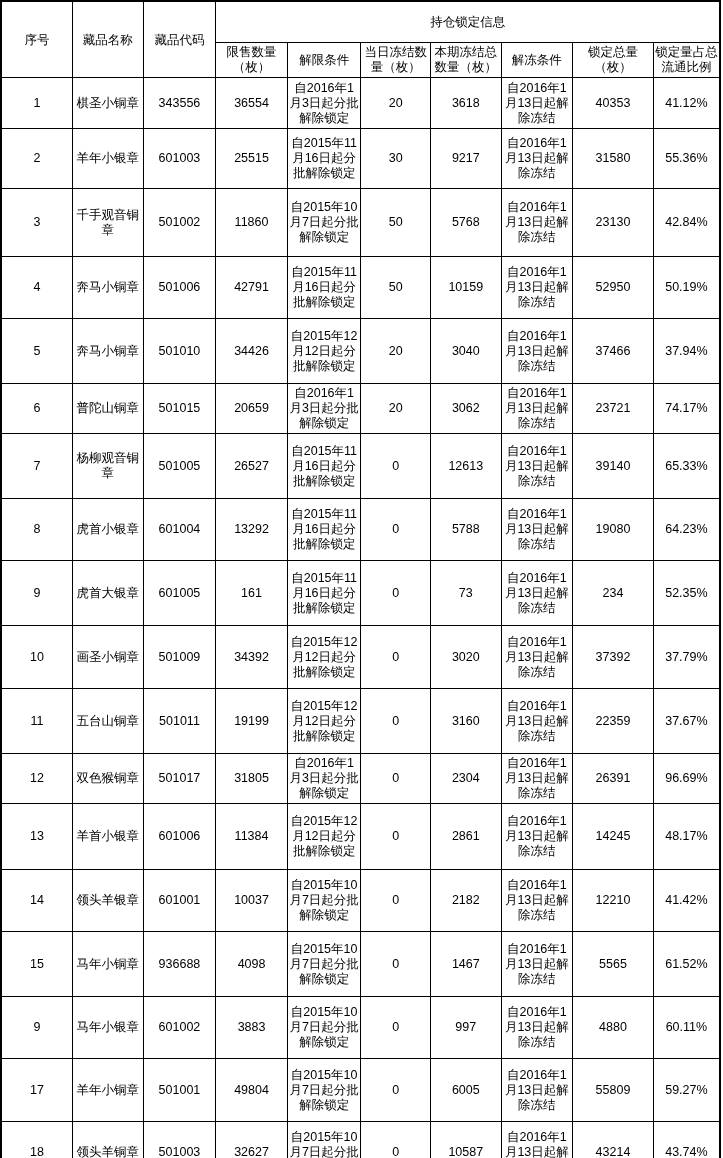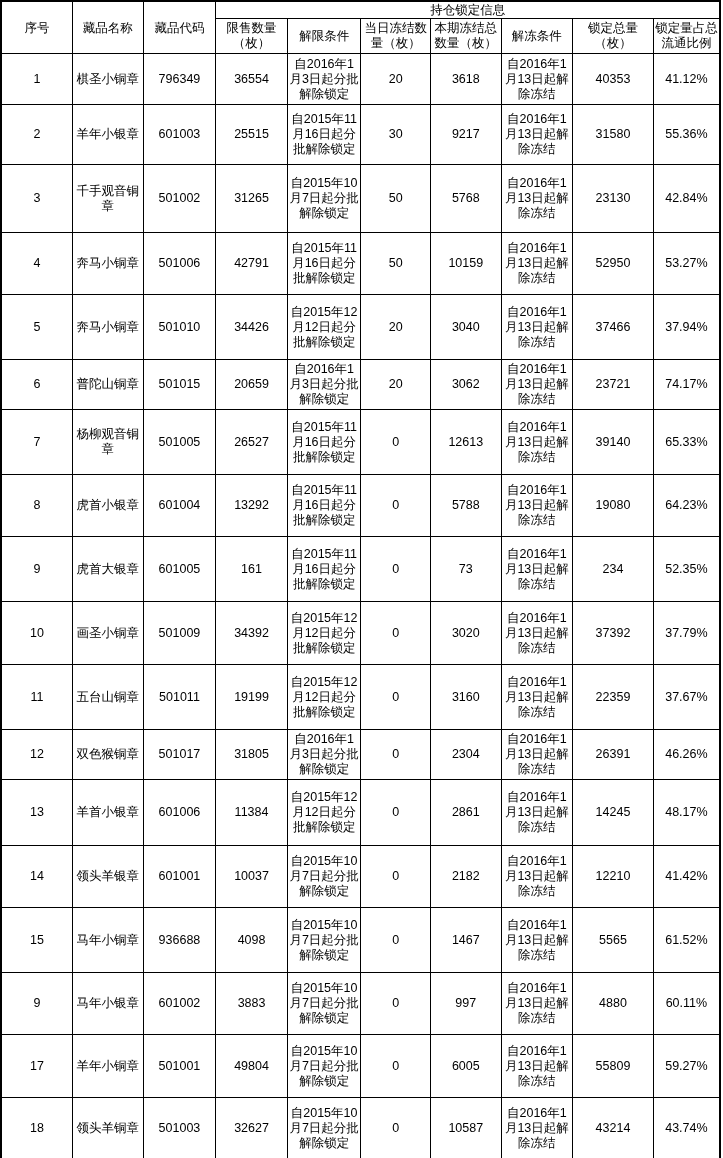--- a/index.html
+++ b/index.html
@@ -30,21 +30,21 @@
     font-size: 12.5px;
     line-height: 15px;
     font-weight: normal;
     padding: 2px 1px;
     word-break: break-all;
     overflow: hidden;
   }
   tr.group-header-row th {
     height: 14px;
     line-height: 14px;
-    padding: 1px 0;
+    padding: 13px 0;
   }
   tr.column-header-row th {
     height: 30px;
   }
 </style>
 </head>
 <body>
 
 <div class="page">
   <table class="lock-table">
@@ -74,21 +74,21 @@
         <th>本期冻结总数量（枚）</th>
         <th>解冻条件</th>
         <th>锁定总量（枚）</th>
         <th>锁定量占总流通比例</th>
       </tr>
     </thead>
     <tbody id="table-body">
         <tr style="height: 51px;">
           <td>1</td>
           <td>棋圣小铜章</td>
-          <td>796349</td>
+          <td>343556</td>
           <td>36554</td>
           <td>自2016年1月3日起分批解除锁定</td>
           <td>20</td>
           <td>3618</td>
           <td>自2016年1月13日起解除冻结</td>
           <td>40353</td>
           <td>41.12%</td>
         </tr>
         <tr style="height: 60px;">
           <td>2</td>
@@ -99,39 +99,39 @@
           <td>30</td>
           <td>9217</td>
           <td>自2016年1月13日起解除冻结</td>
           <td>31580</td>
           <td>55.36%</td>
         </tr>
         <tr style="height: 68px;">
           <td>3</td>
           <td>千手观音铜章</td>
           <td>501002</td>
-          <td>31265</td>
+          <td>11860</td>
           <td>自2015年10月7日起分批解除锁定</td>
           <td>50</td>
           <td>5768</td>
           <td>自2016年1月13日起解除冻结</td>
           <td>23130</td>
           <td>42.84%</td>
         </tr>
         <tr style="height: 62px;">
           <td>4</td>
           <td>奔马小铜章</td>
           <td>501006</td>
           <td>42791</td>
           <td>自2015年11月16日起分批解除锁定</td>
           <td>50</td>
           <td>10159</td>
           <td>自2016年1月13日起解除冻结</td>
           <td>52950</td>
-          <td>53.27%</td>
+          <td>50.19%</td>
         </tr>
         <tr style="height: 65px;">
           <td>5</td>
           <td>奔马小铜章</td>
           <td>501010</td>
           <td>34426</td>
           <td>自2015年12月12日起分批解除锁定</td>
           <td>20</td>
           <td>3040</td>
           <td>自2016年1月13日起解除冻结</td>
@@ -213,21 +213,21 @@
         <tr style="height: 48px;">
           <td>12</td>
           <td>双色猴铜章</td>
           <td>501017</td>
           <td>31805</td>
           <td>自2016年1月3日起分批解除锁定</td>
           <td>0</td>
           <td>2304</td>
           <td>自2016年1月13日起解除冻结</td>
           <td>26391</td>
-          <td>46.26%</td>
+          <td>96.69%</td>
         </tr>
         <tr style="height: 66px;">
           <td>13</td>
           <td>羊首小银章</td>
           <td>601006</td>
           <td>11384</td>
           <td>自2015年12月12日起分批解除锁定</td>
           <td>0</td>
           <td>2861</td>
           <td>自2016年1月13日起解除冻结</td>

